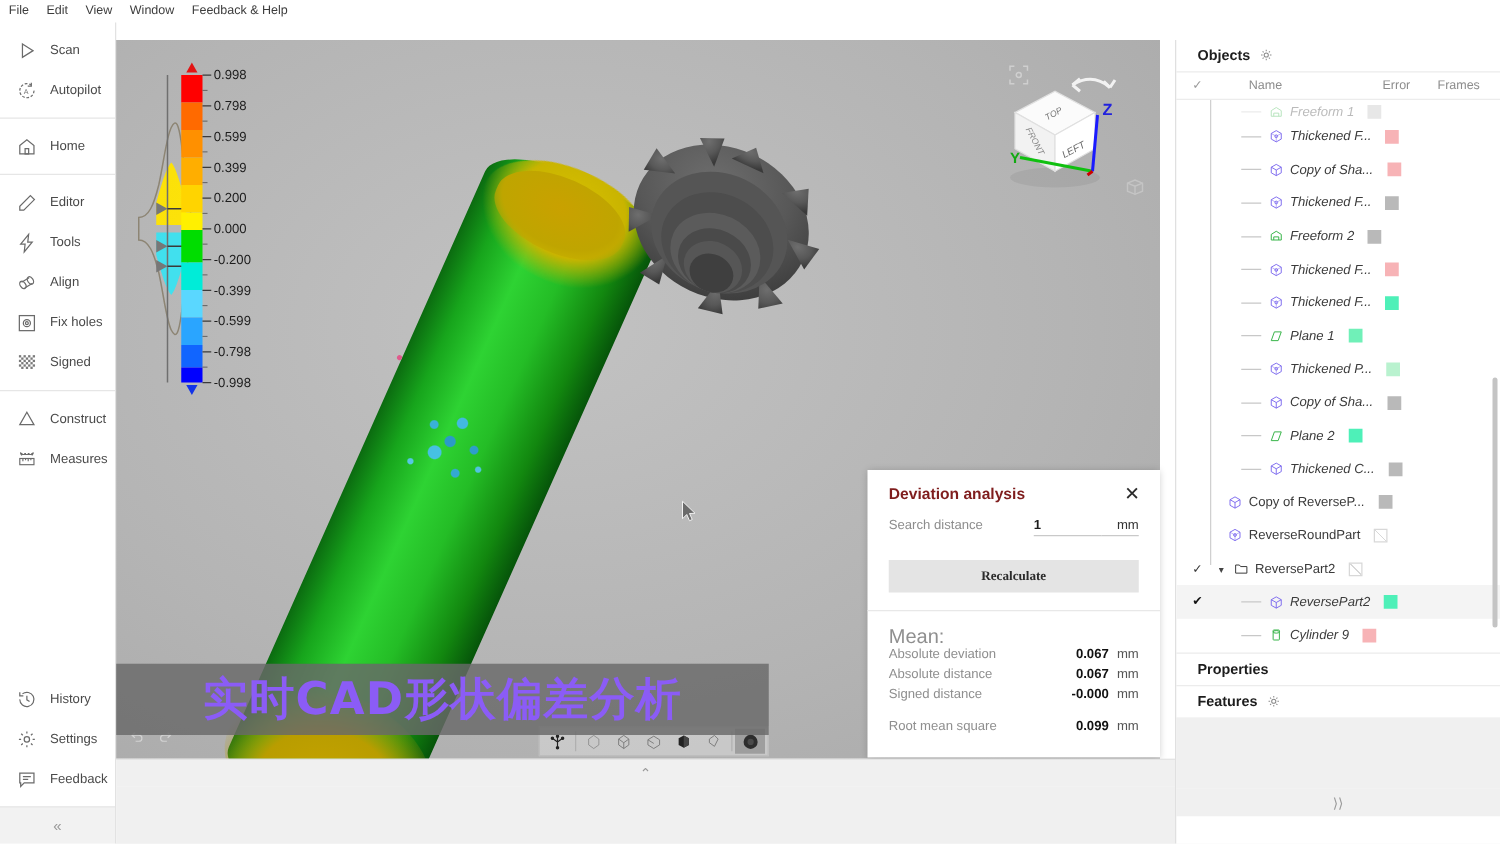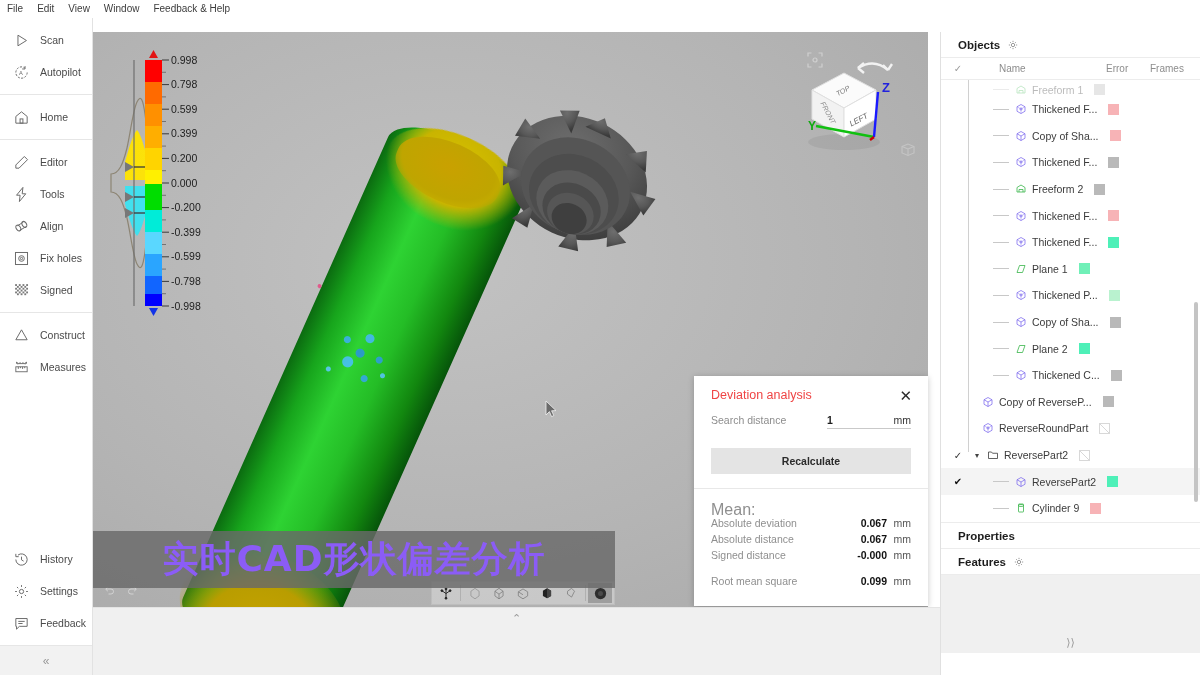--- a/index.html
+++ b/index.html
@@ -141,36 +141,36 @@
 
   
   .panel {
     position:absolute; left: 694px; top: 376px; width: 234px; height: 230px;
     background: #ffffff; box-shadow: 0 1px 6px rgba(0,0,0,.22);
   }
   .panel-head {
     height: 38px; display:flex; align-items:center; justify-content:space-between;
     padding: 0 16px 0 17px;
   }
-  .panel-title { font-size: 12.5px; font-weight: normal; color: #ef4444; }
+  .panel-title { font-size: 12.5px; font-weight: bold; color: #7f1d1d; }
   .panel-close { font-size: 15px; color:#2b2b2b; cursor:pointer; line-height:1; }
   .panel-row { display:flex; align-items:baseline; padding: 0 17px; height: 26px; }
   .panel-label { font-size: 10.5px; color:#8d8d8d; flex:1; }
   .field-val {
     font-size: 10.5px; color:#1d1d1d; font-weight:bold; width: 54px;
     border-bottom: 1px solid #c9c9c9; padding-bottom: 2px;
   }
   .field-unit {
     font-size: 10.5px; color:#333; width: 30px; text-align:right;
     border-bottom: 1px solid #c9c9c9; padding-bottom: 2px;
   }
   .recalc {
     margin: 8px 17px 0 17px; height: 26px; background:#e4e4e4; border:none;
     font-size: 10.5px; color:#2b2b2b; font-weight:600; width: 200px; cursor:pointer;
-    font-family: Liberation Sans, sans-serif;
+    font-family: Liberation Serif, serif;
   }
   .panel-sep { margin-top: 14px; height:1px; background:#e8e8e8; }
   .stats { padding: 12px 17px 0 17px; }
   .stat-row { display:flex; align-items:baseline; height: 16px; }
   .stat-lab { font-size: 10.5px; color:#8f8f8f; flex:1; }
   .stat-num { font-size: 10.5px; color:#111; font-weight:bold; text-align:right; width: 42px; }
   .stat-unit { font-size: 10.5px; color:#555; width: 24px; text-align:right; }
   .stat-head { font-size: 16px; color:#8f8f8f; height:16px; }
   .stat-gap { height: 10px; }
 
@@ -193,21 +193,21 @@
   .rp-col-error { width: 44px; text-align:left; }
   .rp-col-frames { width: 50px; text-align:left; }
 
   .rp-list { position:relative; height: 442px; overflow:hidden; }
   .rp-row { display:flex; align-items:center; height: 26.6px; font-size: 10.5px; position:relative; }
   .rp-row.sel { background:#f4f4f4; }
   .rp-row .chk { width: 34px; text-align:center; font-size: 10px; color:#333; }
   .rp-row .nm { flex:1; display:flex; align-items:center; gap:5px; color:#3b3b3b; white-space:nowrap; overflow:hidden; }
   .rp-row .swatch { width: 11px; height: 11px; flex:0 0 11px; margin-left: 6px; }
   .rp-row .tail { width: 74px; }
-  .indent-1 { padding-left: 18px; }
+  .indent-1 { padding-left: 18px; font-style: italic; }
   .treeline { display:inline-block; width: 16px; height:1px; background:#c8c8c8; flex:0 0 16px; }
   .vline {
     position:absolute; left: 27px; top: 0; bottom: 0; width:1px; background:#d0d0d0;
   }
   .caret { font-size: 8px; color:#444; margin-right: 2px; }
   .obj-ico { width:13px; height:13px; flex:0 0 13px; display:flex; align-items:center; justify-content:center; }
   .swatch-empty {
     border:1px solid #d8d8d8; background:
       linear-gradient(to top right, transparent 46%, #d8d8d8 46%, #d8d8d8 54%, transparent 54%);
   }

